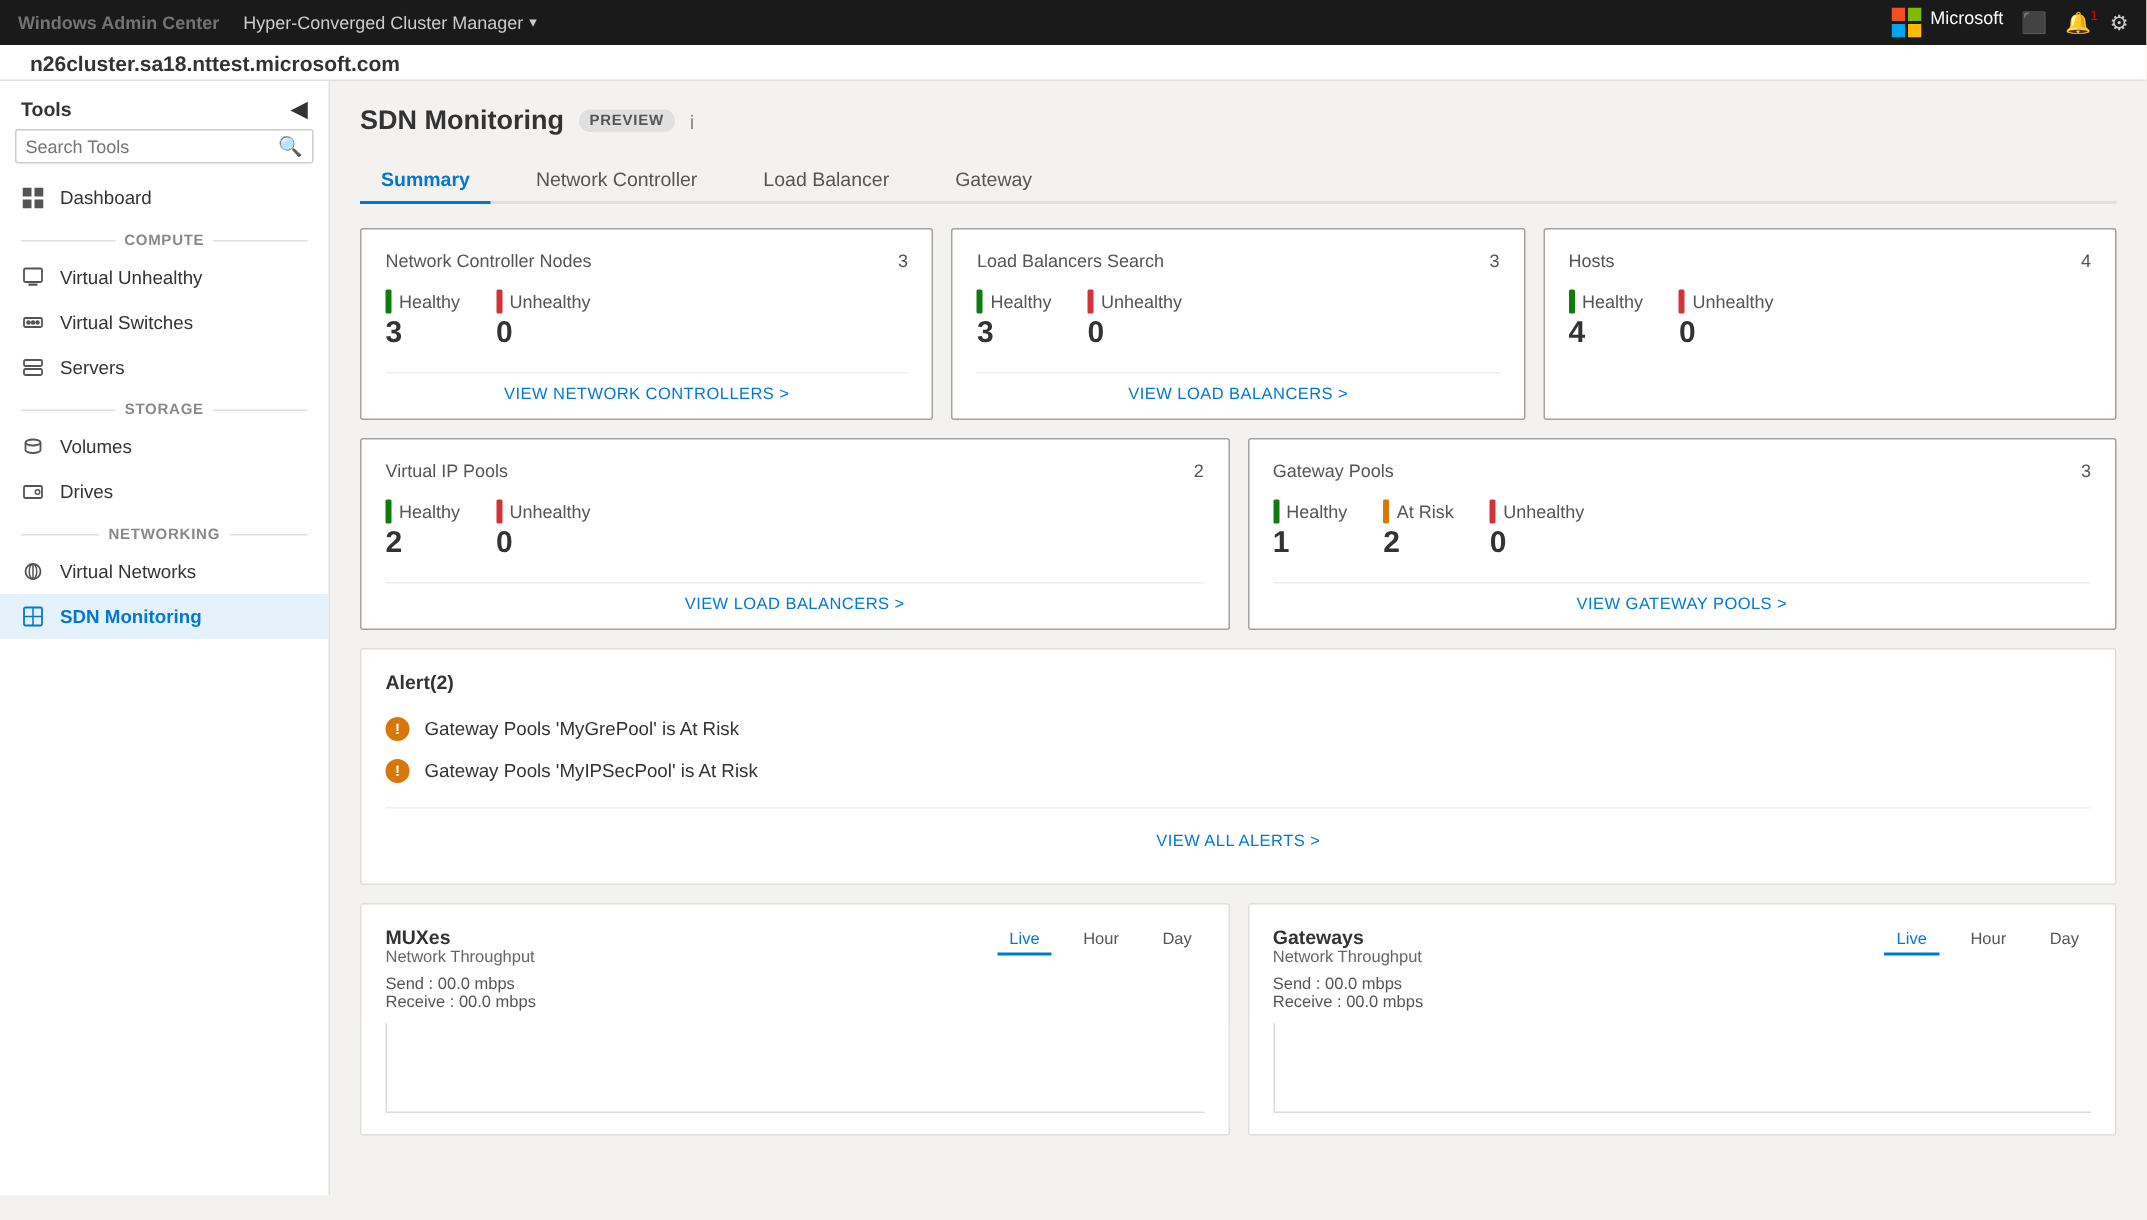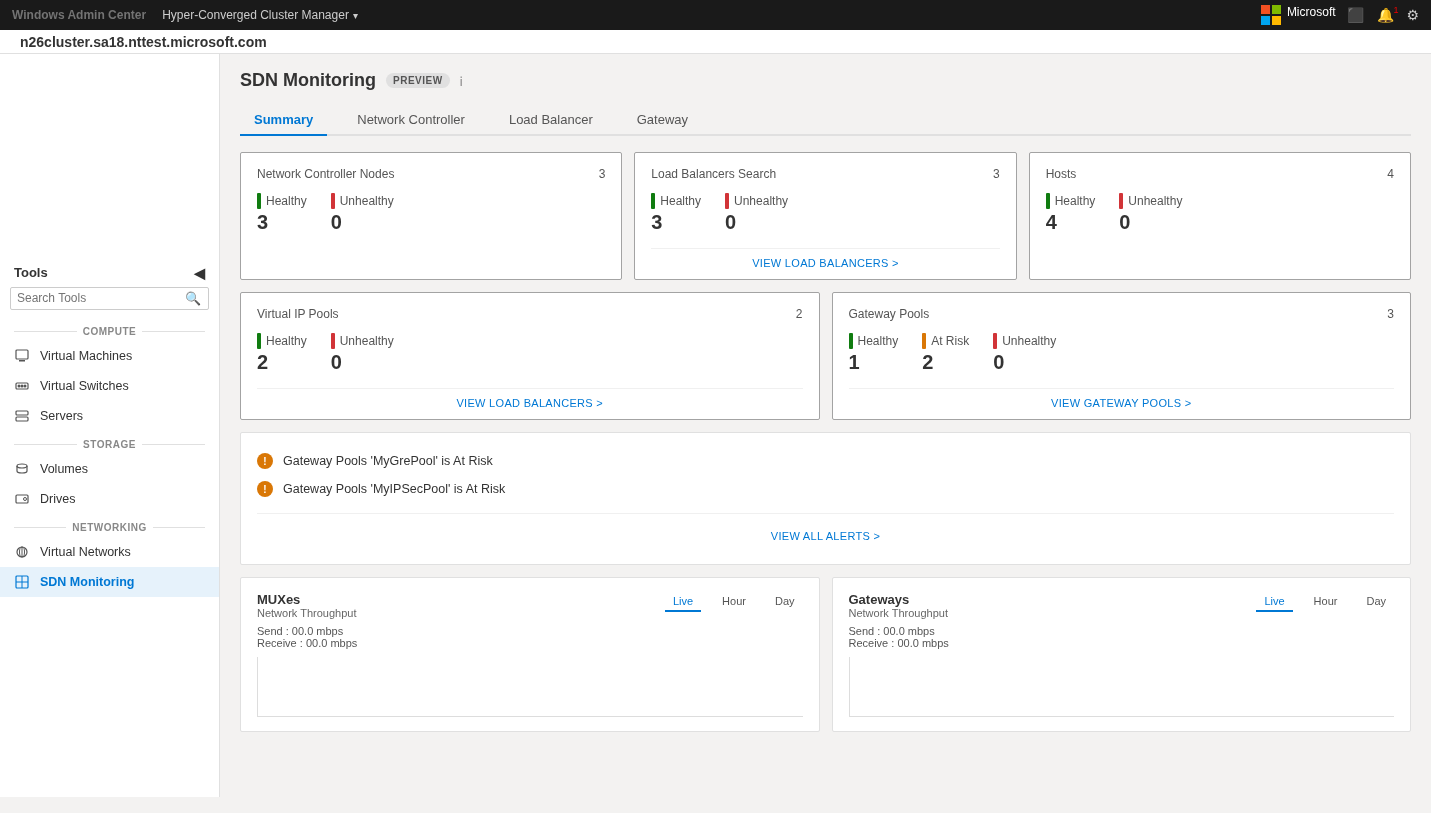--- a/index.html
+++ b/index.html
@@ -36,21 +36,20 @@
 
     
     .sidebar {
       width: 220px;
       min-width: 220px;
       background: #fff;
       border-right: 1px solid #e0e0e0;
       display: flex;
       flex-direction: column;
       overflow-y: auto;
-      justify-content: center;
     }
     .sidebar-header {
       display: flex;
       align-items: center;
       justify-content: space-between;
       padding: 10px 14px 6px;
     }
     .sidebar-header span { font-size: 13px; font-weight: 600; }
     .sidebar-search {
       display: flex;
@@ -322,33 +321,44 @@
   <div class="sidebar">
     <div class="sidebar-header">
       <span>Tools</span>
       <span style="font-size:14px;cursor:pointer;">◀</span>
     </div>
     <div class="sidebar-search">
       <input type="text" placeholder="Search Tools" style="">
       <span style="color:#888;font-size:13px;">🔍</span>
     </div>
 
+    <div class="nav-item">
+      <span class="nav-icon">
+        <svg width="14" height="14" viewBox="0 0 14 14">
+            <rect x="0" y="0" width="6" height="6" fill="#555"></rect>
+            <rect x="8" y="0" width="6" height="6" fill="#555"></rect>
+            <rect x="0" y="8" width="6" height="6" fill="#555"></rect>
+            <rect x="8" y="8" width="6" height="6" fill="#555"></rect>
+          </svg>
+      </span>
+      <span>Dashboard</span>
+    </div>
 
     <div class="section-label">
       <span>COMPUTE</span>
     </div>
 
     <div class="nav-item">
       <span class="nav-icon">
         <svg width="14" height="14" viewBox="0 0 14 14">
             <rect x="1" y="1" width="12" height="9" rx="1" fill="none" stroke="#555" stroke-width="1.2"></rect>
             <rect x="4" y="11" width="6" height="1.5" fill="#555"></rect>
           </svg>
       </span>
-      <span>Virtual Machines</span>
+      <span>Virtual Unhealthy</span>
     </div>
 
     <div class="nav-item">
       <span class="nav-icon">
         <svg width="14" height="14" viewBox="0 0 14 14">
             <rect x="1" y="4" width="12" height="6" rx="1" fill="none" stroke="#555" stroke-width="1.2"></rect>
             <circle cx="4" cy="7" r="1.5" fill="#555"></circle>
             <circle cx="7" cy="7" r="1.5" fill="#555"></circle>
             <circle cx="10" cy="7" r="1.5" fill="#555"></circle>
           </svg>
@@ -448,20 +458,21 @@
             <div class="stat-value">3</div>
           </div>
           <div class="stat-item">
             <div class="stat-label">
               <span class="stat-bar red-bar"></span>
               <span>Unhealthy</span>
             </div>
             <div class="stat-value">0</div>
           </div>
         </div>
+        <a class="card-link">VIEW NETWORK CONTROLLERS &gt;</a>
       </div>
 
       <div class="card">
         <div class="card-header">
           <span class="card-title">Load Balancers Search</span>
           <span class="card-count">3</span>
         </div>
         <div class="card-stats">
           <div class="stat-item">
             <div class="stat-label">
@@ -557,20 +568,21 @@
               <span>Unhealthy</span>
             </div>
             <div class="stat-value">0</div>
           </div>
         </div>
         <a class="card-link">VIEW GATEWAY POOLS &gt;</a>
       </div>
     </div>
 
     <div class="alert-card">
+      <div class="alert-title">Alert(2)</div>
       <div class="alert-item">
         <div class="alert-icon">!</div>
         <span>Gateway Pools 'MyGrePool' is At Risk</span>
       </div>
       <div class="alert-item">
         <div class="alert-icon">!</div>
         <span>Gateway Pools 'MyIPSecPool' is At Risk</span>
       </div>
       <div class="view-all-link">VIEW ALL ALERTS &gt;</div>
     </div>

